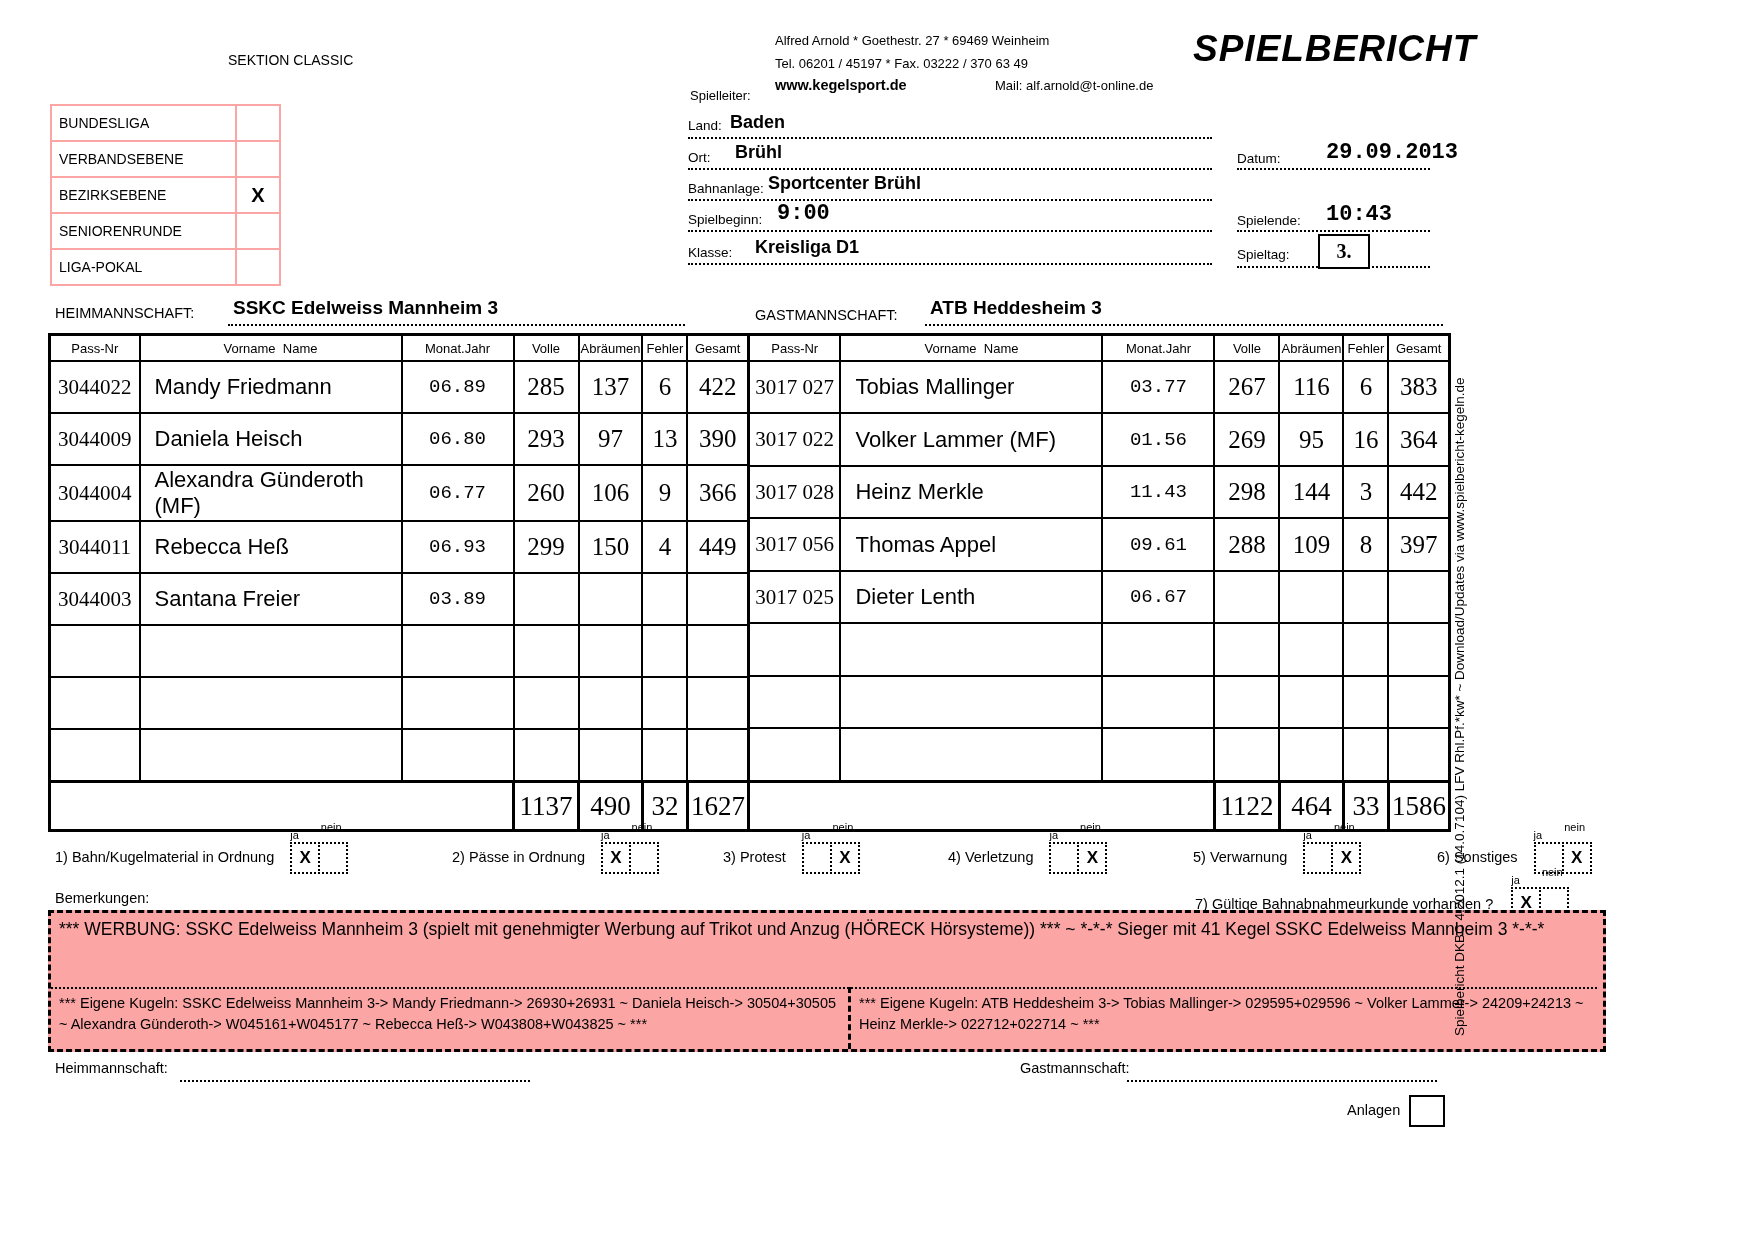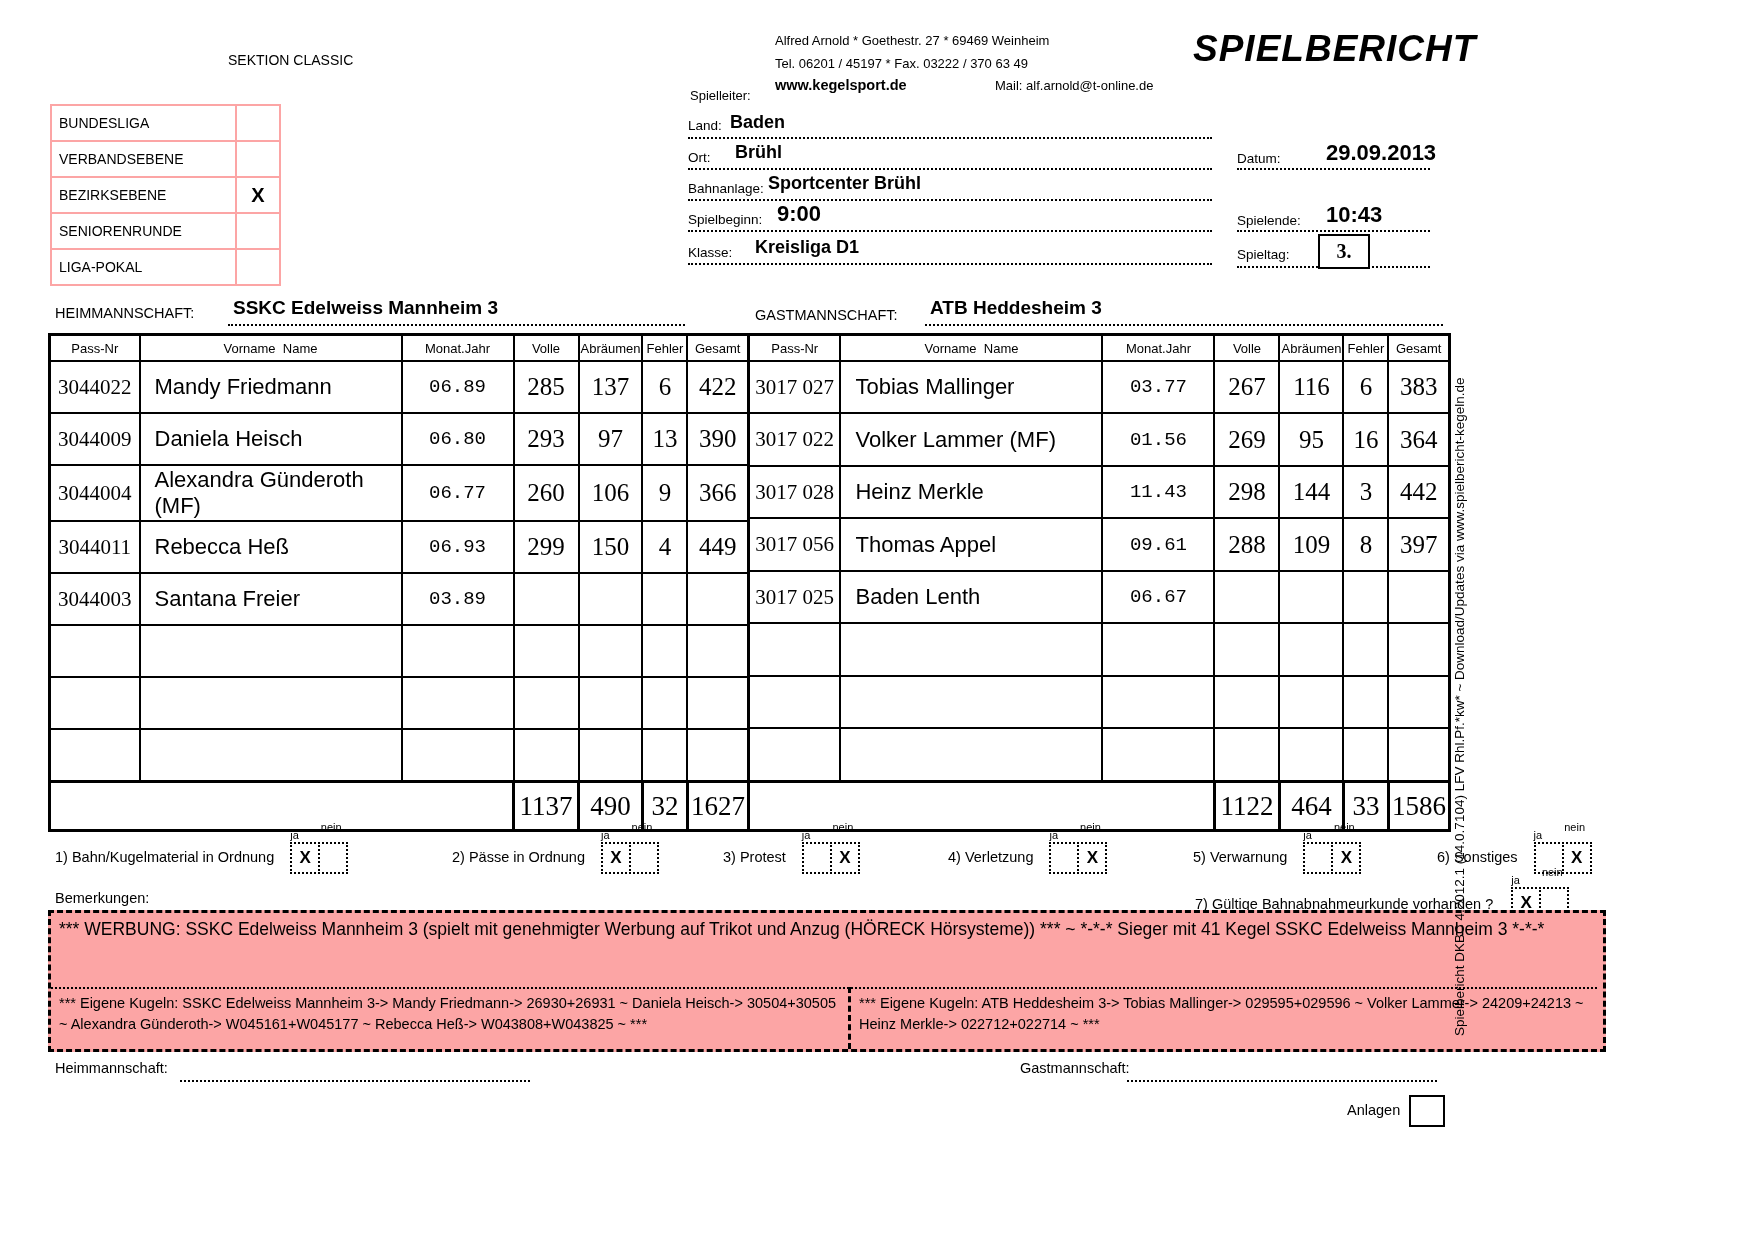--- a/index.html
+++ b/index.html
@@ -3,21 +3,21 @@
 <meta charset="utf-8">
 <style>
   html,body {margin:0; padding:0; background:#e8e8e8;}
   .page {position:relative; width:1754px; height:1240px; background:#fff; color:#000;
          font-family:"Liberation Sans", sans-serif; overflow:hidden;}
   .abs {position:absolute;}
   .lab {font-size:13.5px;}
   .lab-md {font-size:14.5px;}
   .val-sans {font-weight:bold; font-size:18px;}
   .val-sans-lg {font-weight:bold; font-size:19px;}
-  .val-serif {font-family:Liberation Sans, sans-serif; font-weight:bold; font-size:22px;}
+  .val-serif {font-family:Liberation Mono, monospace; font-weight:bold; font-size:22px;}
   .dots {border-bottom:2px dotted #000; height:0;}
 
   
   #sektion {left:228px; top:52px; font-size:14px;}
   #title {left:1193px; top:28px; font-size:37px; font-style:italic; font-weight:bold; letter-spacing:1px;}
   #spielleiter-label {left:690px; top:56px; font-size:13px;margin-top:32px;}
   #addr {left:775px; top:33px; font-size:13px;}
   #phone {left:775px; top:56px; font-size:13px;}
   #web {left:775px; top:77px; font-size:14.5px; font-weight:bold;}
   #mail {left:995px; top:78px; font-size:13px;}
@@ -350,21 +350,21 @@
             <td class="c-name">Thomas Appel</td>
             <td class="c-monat">09.61</td>
             <td class="c-score">288</td>
             <td class="c-score">109</td>
             <td class="c-score">8</td>
             <td class="c-score">397</td>
           </tr>
 
           <tr>
             <td class="c-pass">3017 025</td>
-            <td class="c-name">Baden Lenth</td>
+            <td class="c-name">Dieter Lenth</td>
             <td class="c-monat">06.67</td>
             <td class="c-score"></td>
             <td class="c-score"></td>
             <td class="c-score"></td>
             <td class="c-score"></td>
           </tr>
 
           <tr>
             <td class="c-pass"></td>
             <td class="c-name"></td>

